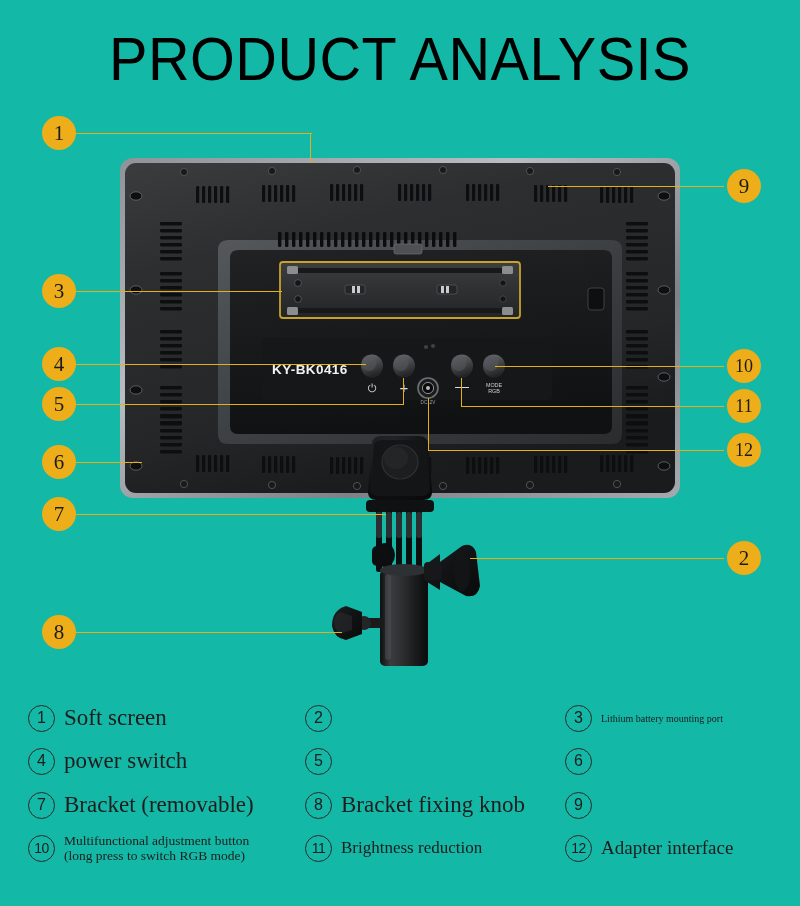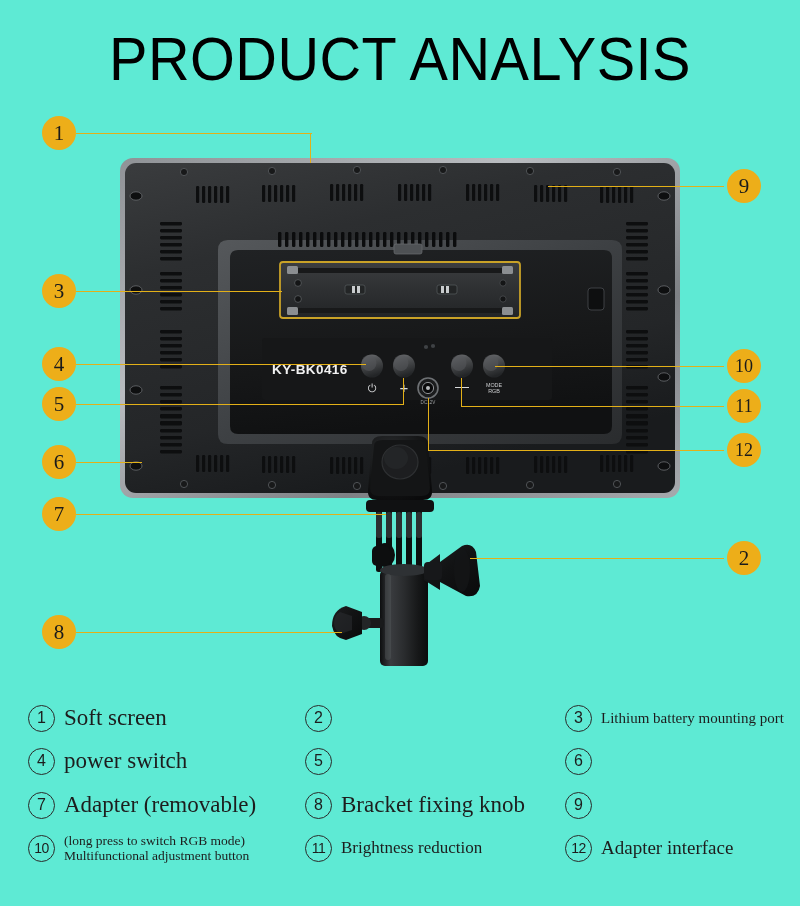--- a/index.html
+++ b/index.html
@@ -8,21 +8,21 @@
     background: #ffffff;
   }
   body {
     font-family: "Liberation Sans", sans-serif;
     -webkit-font-smoothing: antialiased;
   }
   #page {
     position: relative;
     width: 800px;
     height: 906px;
-    background: #5eead4;
+    background: #14b8a6;
     overflow: hidden;
   }
 
   
   .title {
     position: absolute;
     left: 0;
     top: 26px;
     width: 800px;
     text-align: center;
@@ -112,21 +112,21 @@
   }
   .leg-num.two { font-size: 14px; letter-spacing: -0.5px; }
   .leg-text {
     color: #1d1d1d;
     font-family: Liberation Serif, serif;
     white-space: nowrap;
   }
   .leg-text.sz-xl { font-size: 23px; }
   .leg-text.sz-lg { font-size: 17px; }
   .leg-text.sz-md { font-size: 19px; }
-  .leg-text.sz-xs { font-size: 15px; text-align: center; }
+  .leg-text.sz-xs { font-size: 10px; text-align: center; }
   .leg-text.two-line {
     font-size: 13.5px;
     line-height: 15px;
     white-space: normal;
   }
   .leg-text.two-line span { display: block; }
 </style>
 </head>
 <body>
 
@@ -492,37 +492,37 @@
         <div class="leg-num">5</div>
       </div>
       <div class="leg-cell" style="left:565px;">
         <div class="leg-num">6</div>
       </div>
     </div>
 
     <div class="leg-row" style="top:87px;">
       <div class="leg-cell" style="left:28px;">
         <div class="leg-num">7</div>
-        <div class="leg-text sz-xl">Adapter (removable)</div>
+        <div class="leg-text sz-xl">Bracket (removable)</div>
       </div>
       <div class="leg-cell" style="left:305px;">
         <div class="leg-num">8</div>
         <div class="leg-text sz-xl">Bracket fixing knob</div>
       </div>
       <div class="leg-cell" style="left:565px;">
         <div class="leg-num">9</div>
       </div>
     </div>
 
     <div class="leg-row" style="top:130px;">
       <div class="leg-cell" style="left:28px;">
         <div class="leg-num two">10</div>
         <div class="leg-text two-line">
+          <span>Multifunctional adjustment button</span>
           <span>(long press to switch RGB mode)</span>
-          <span>Multifunctional adjustment button</span>
         </div>
       </div>
       <div class="leg-cell" style="left:305px;">
         <div class="leg-num two">11</div>
         <div class="leg-text sz-lg">Brightness reduction</div>
       </div>
       <div class="leg-cell" style="left:565px;">
         <div class="leg-num two">12</div>
         <div class="leg-text sz-md">Adapter interface</div>
       </div>

